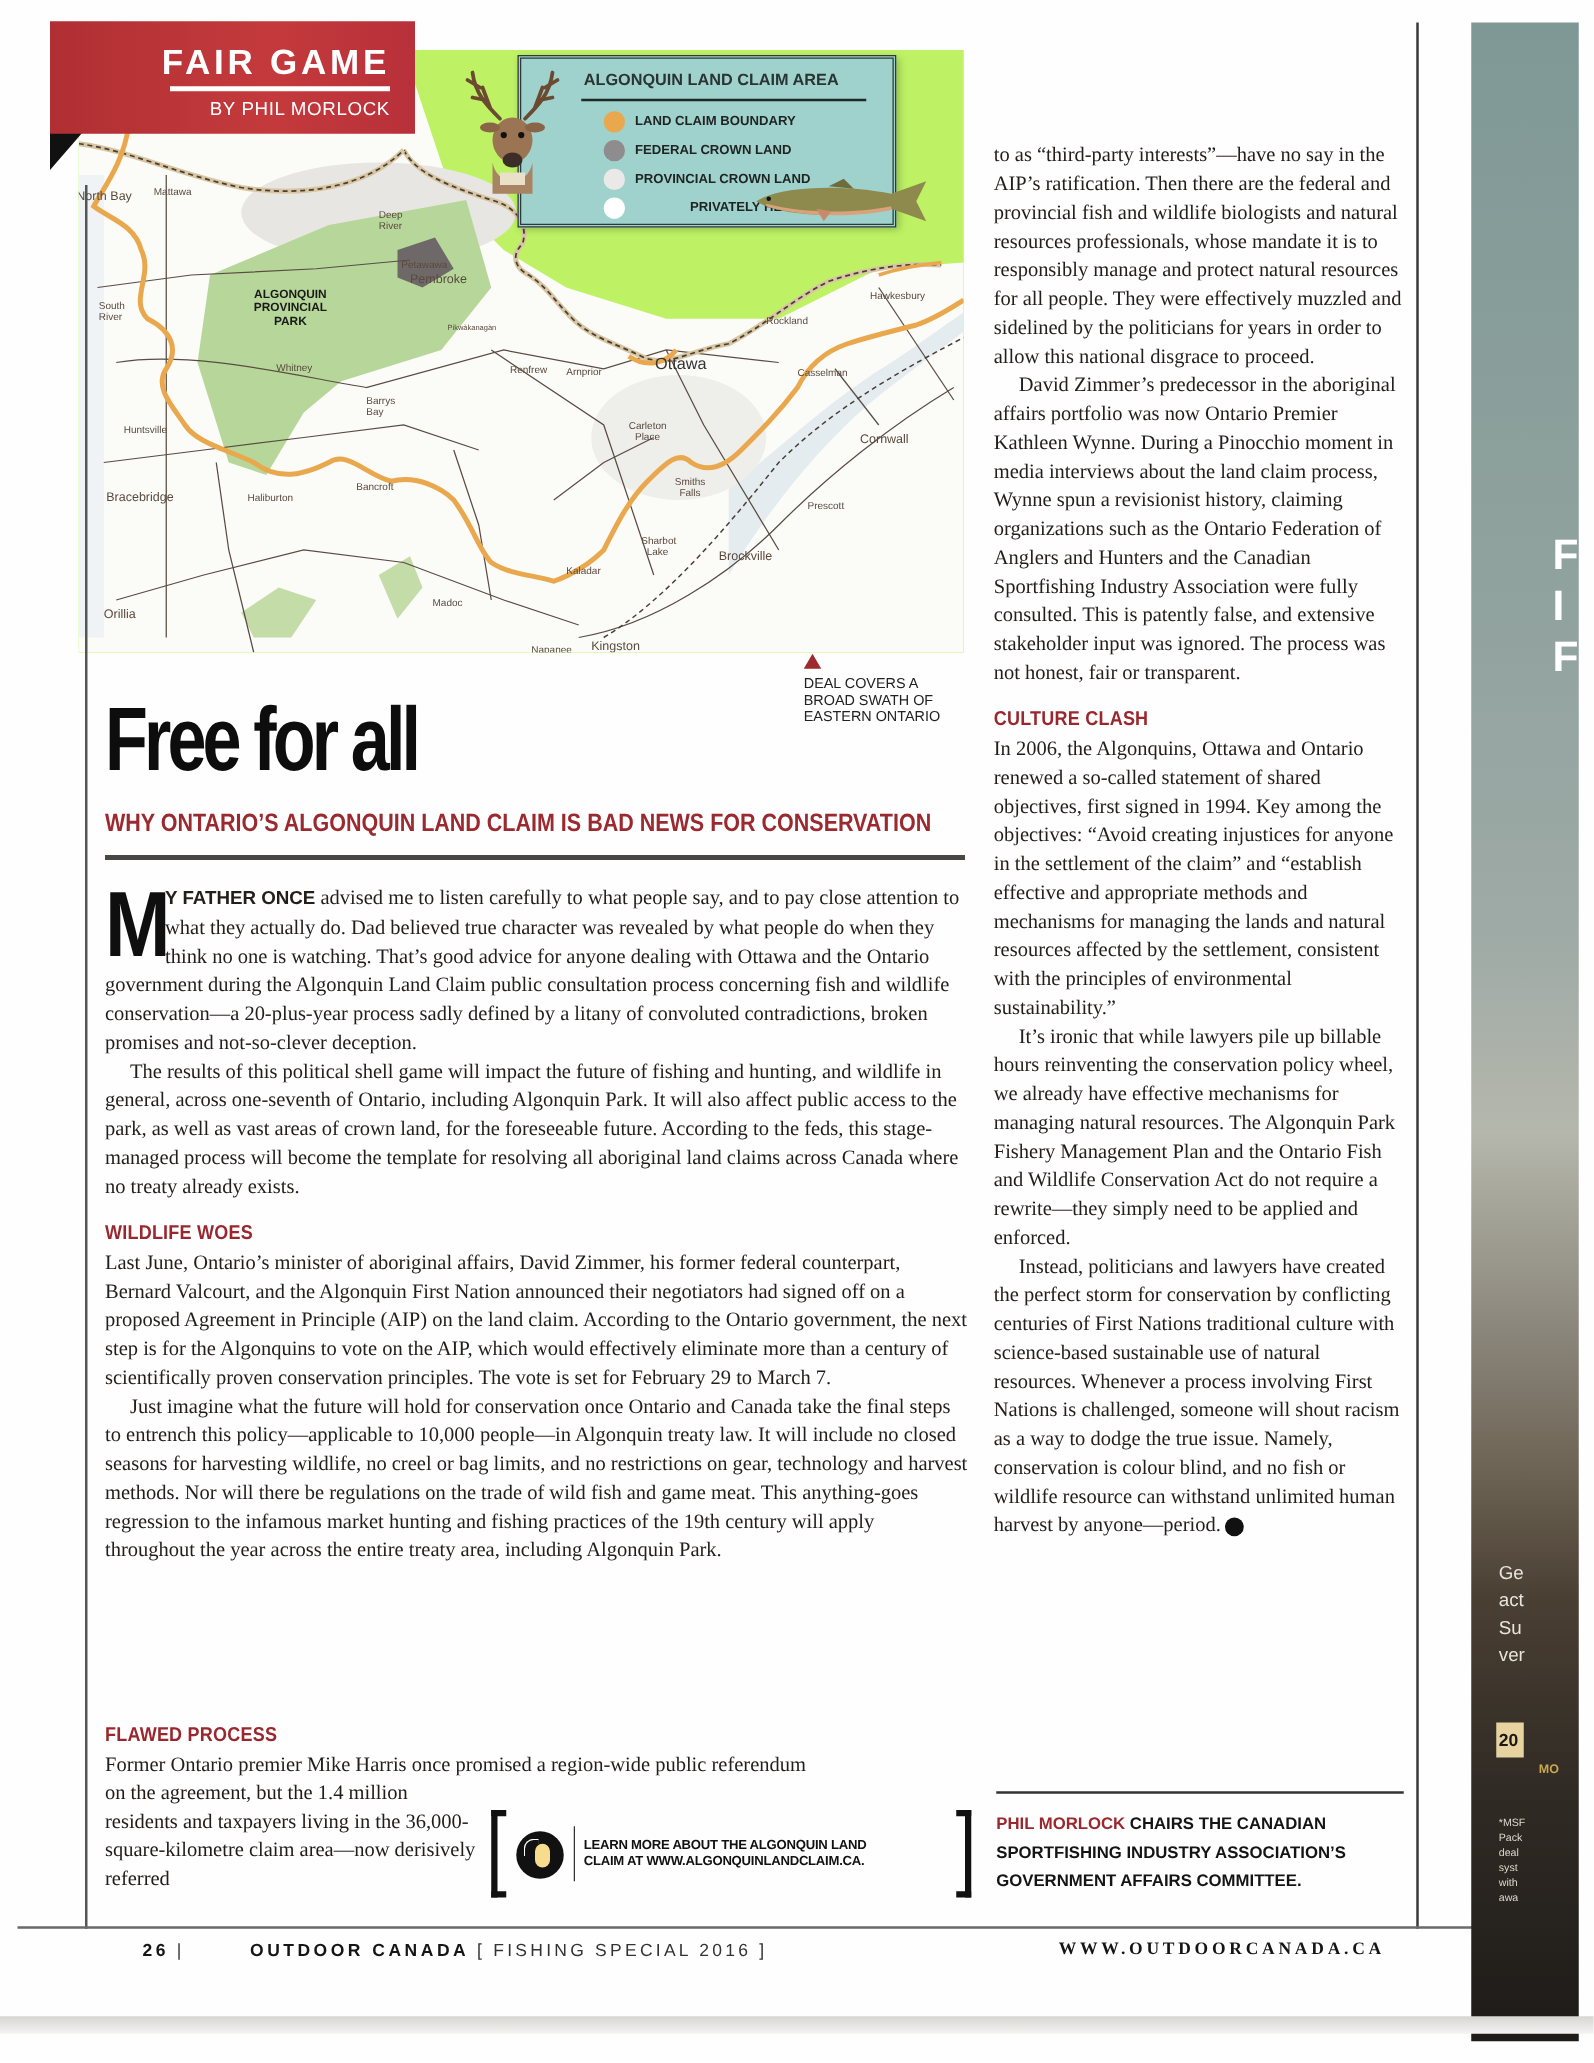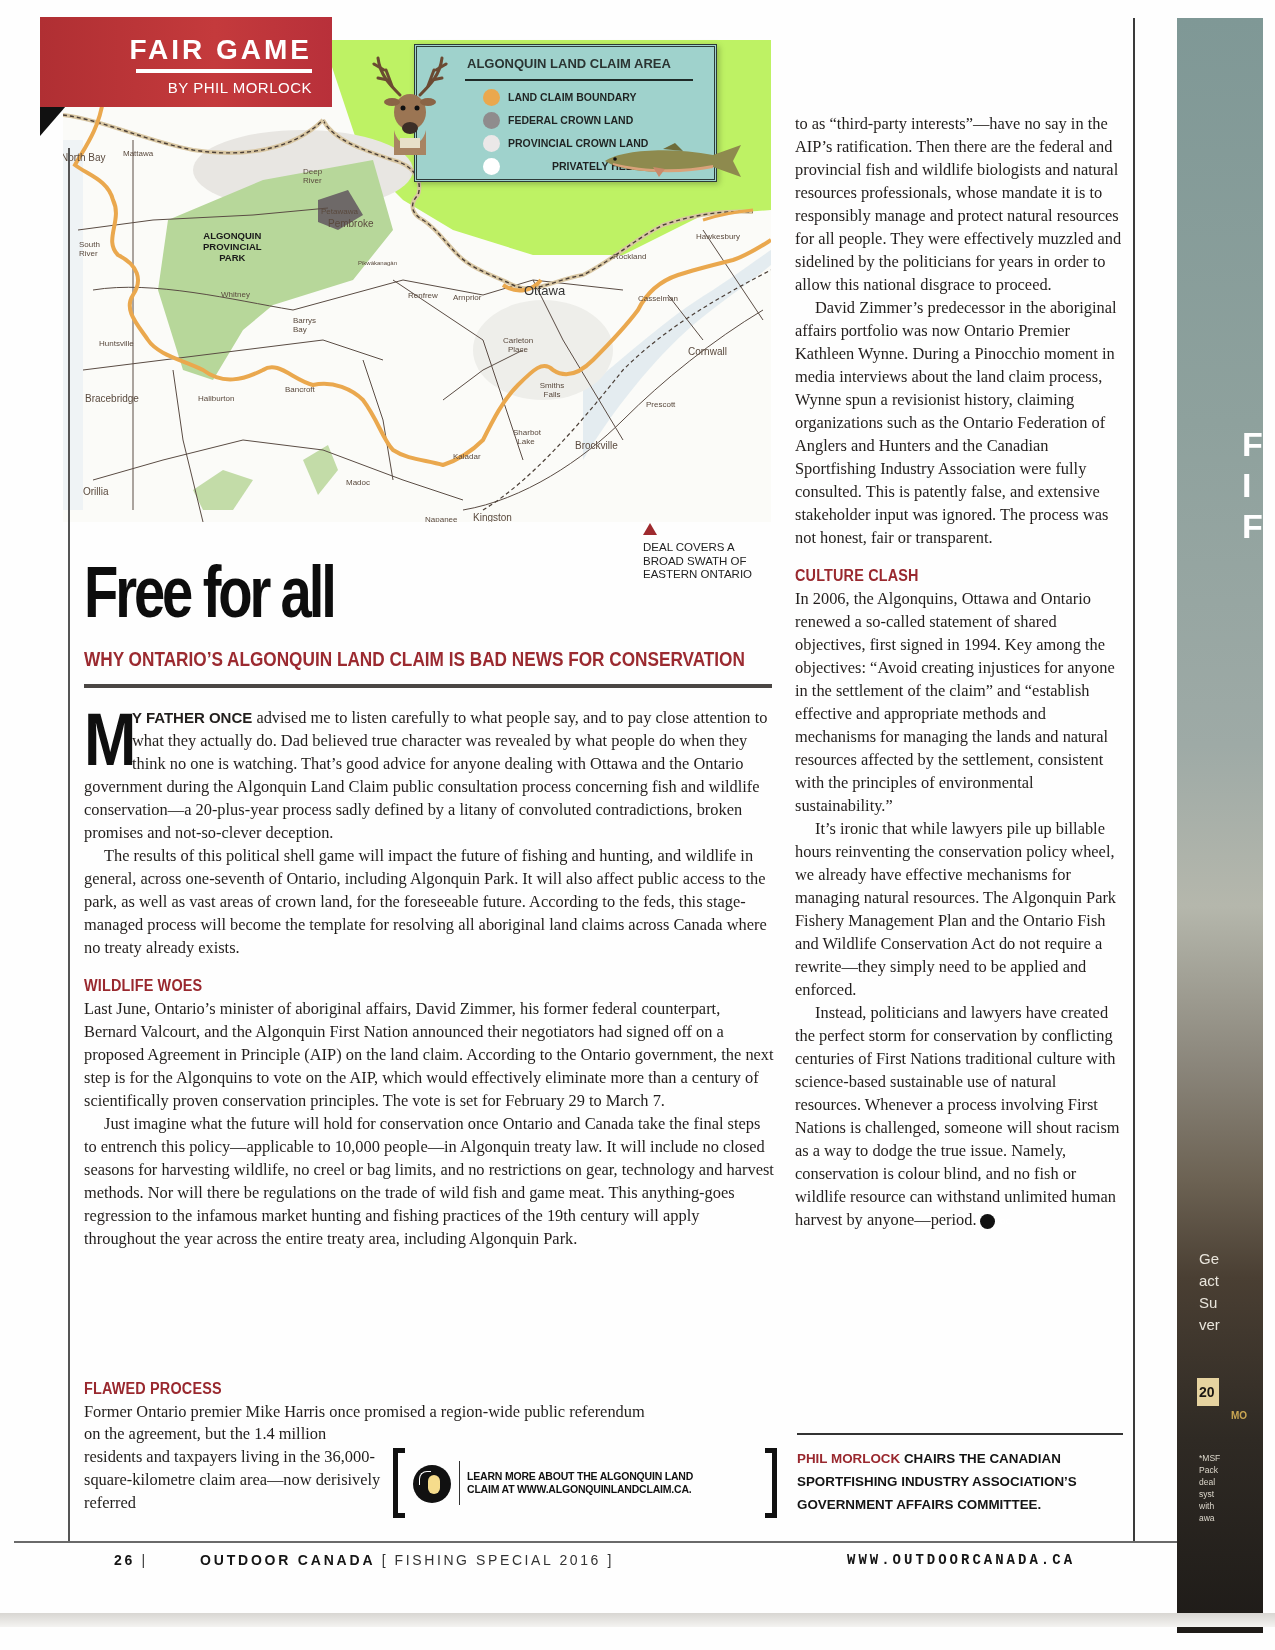--- a/index.html
+++ b/index.html
@@ -86,21 +86,21 @@
   .bio { position: absolute; left: 797px; top: 1447px; width: 330px; font-family: "Liberation Sans", sans-serif; font-weight: bold;
     font-size: 13.4px; line-height: 23px; color: #141414; }
   .bio .name { color: #99282e; }
   .oc-mark { display: inline-block; width: 15px; height: 15px; border-radius: 50%; background: #111; color: #fff;
     font-family: "Liberation Sans", sans-serif; font-size: 7.5px; font-weight: bold; text-align: center; line-height: 15px; vertical-align: 1px; margin-left: 3px; }
 
   
   .footer-left { position: absolute; left: 68px; top: 1552px; font-family: "Liberation Sans", sans-serif; font-size: 14px; color: #151515; letter-spacing: 2.4px; white-space: nowrap; }
   .footer-left b { letter-spacing: 2.8px; margin-left: 46px; }
   .footer-left .lite { font-weight: normal; color: #333; letter-spacing: 2.6px; }
-  .footer-right { position: absolute; left: 847px; top: 1552px; font-family: Liberation Mono, monospace; font-weight: bold; font-size: 14px; color: #151515; letter-spacing: 3px; }
+  .footer-right { position: absolute; left: 847px; top: 1552px; font-family: Liberation Serif, serif; font-weight: bold; font-size: 14px; color: #151515; letter-spacing: 3px; }
 
   
   .adjacent { position: absolute; left: 1177px; top: 18px; width: 86px; height: 1615px;
     background: linear-gradient(180deg, #7f9896 0%, #8ea19d 25%, #9eaaa6 45%, #b5b7ac 55%, #8a857a 65%, #6c6253 72%, #4a3f33 78%, #2f2a24 88%, #1e1b18 100%); overflow: hidden; }
   .adj-letters { position: absolute; left: 65px; top: 406px; font-family: "Liberation Sans", sans-serif; font-weight: bold; font-size: 34px; line-height: 41px; color: #fff; }
   .adj-lines { position: absolute; left: 22px; top: 1230px; font-family: "Liberation Sans", sans-serif; font-size: 15px; line-height: 22px; color: #e9e5dc; }
   .adj-badge { position: absolute; left: 20px; top: 1360px; width: 22px; height: 28px; background: #e6d3a0; color: #1b1713; font-family: "Liberation Sans", sans-serif; font-weight: bold; font-size: 14px; line-height: 28px; padding-left: 2px; overflow: hidden; }
   .adj-mo { position: absolute; left: 20px; top: 1392px; font-family: "Liberation Sans", sans-serif; font-weight: bold; font-size: 10px; color: #caa652; margin-left: 34px; }
   .adj-fine { position: absolute; left: 22px; top: 1434px; font-family: "Liberation Sans", sans-serif; font-size: 8.5px; line-height: 12px; color: #ddd8cc; }
   .scan-shadow { position: absolute; left: 0; top: 1613px; width: 1275px; height: 14px; background: linear-gradient(180deg, #d8d6d2, #f4f3f1); }

